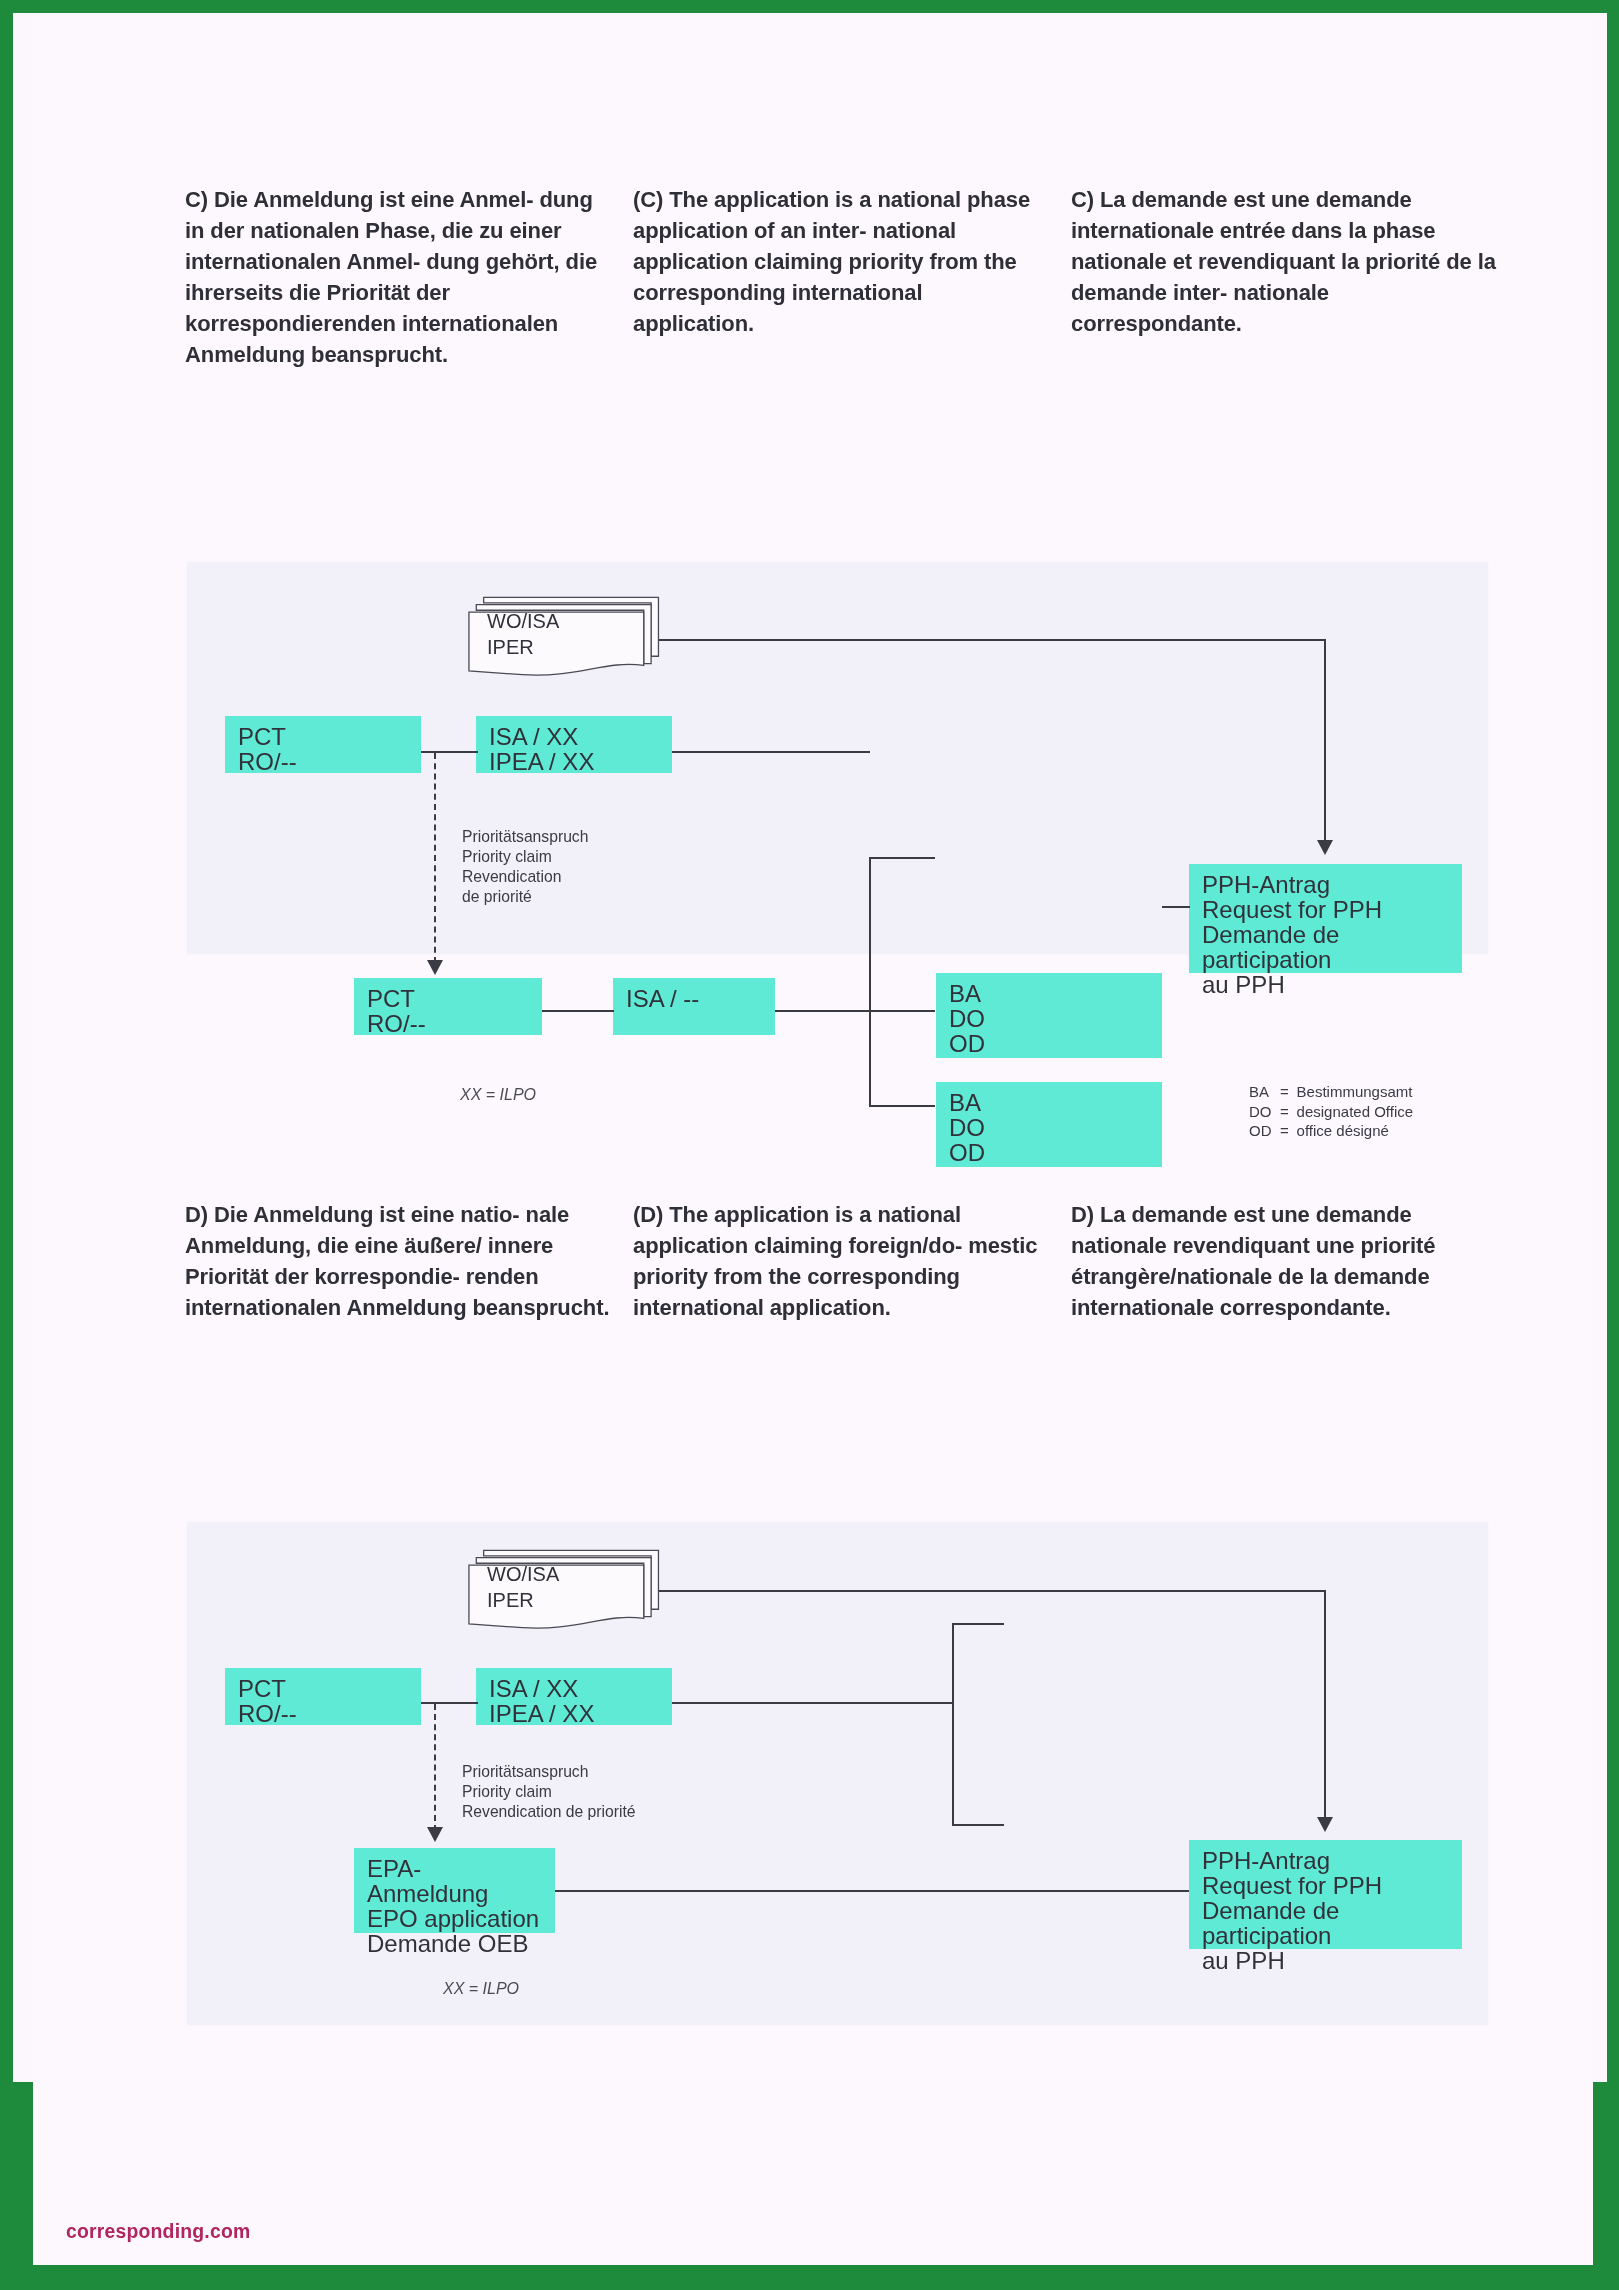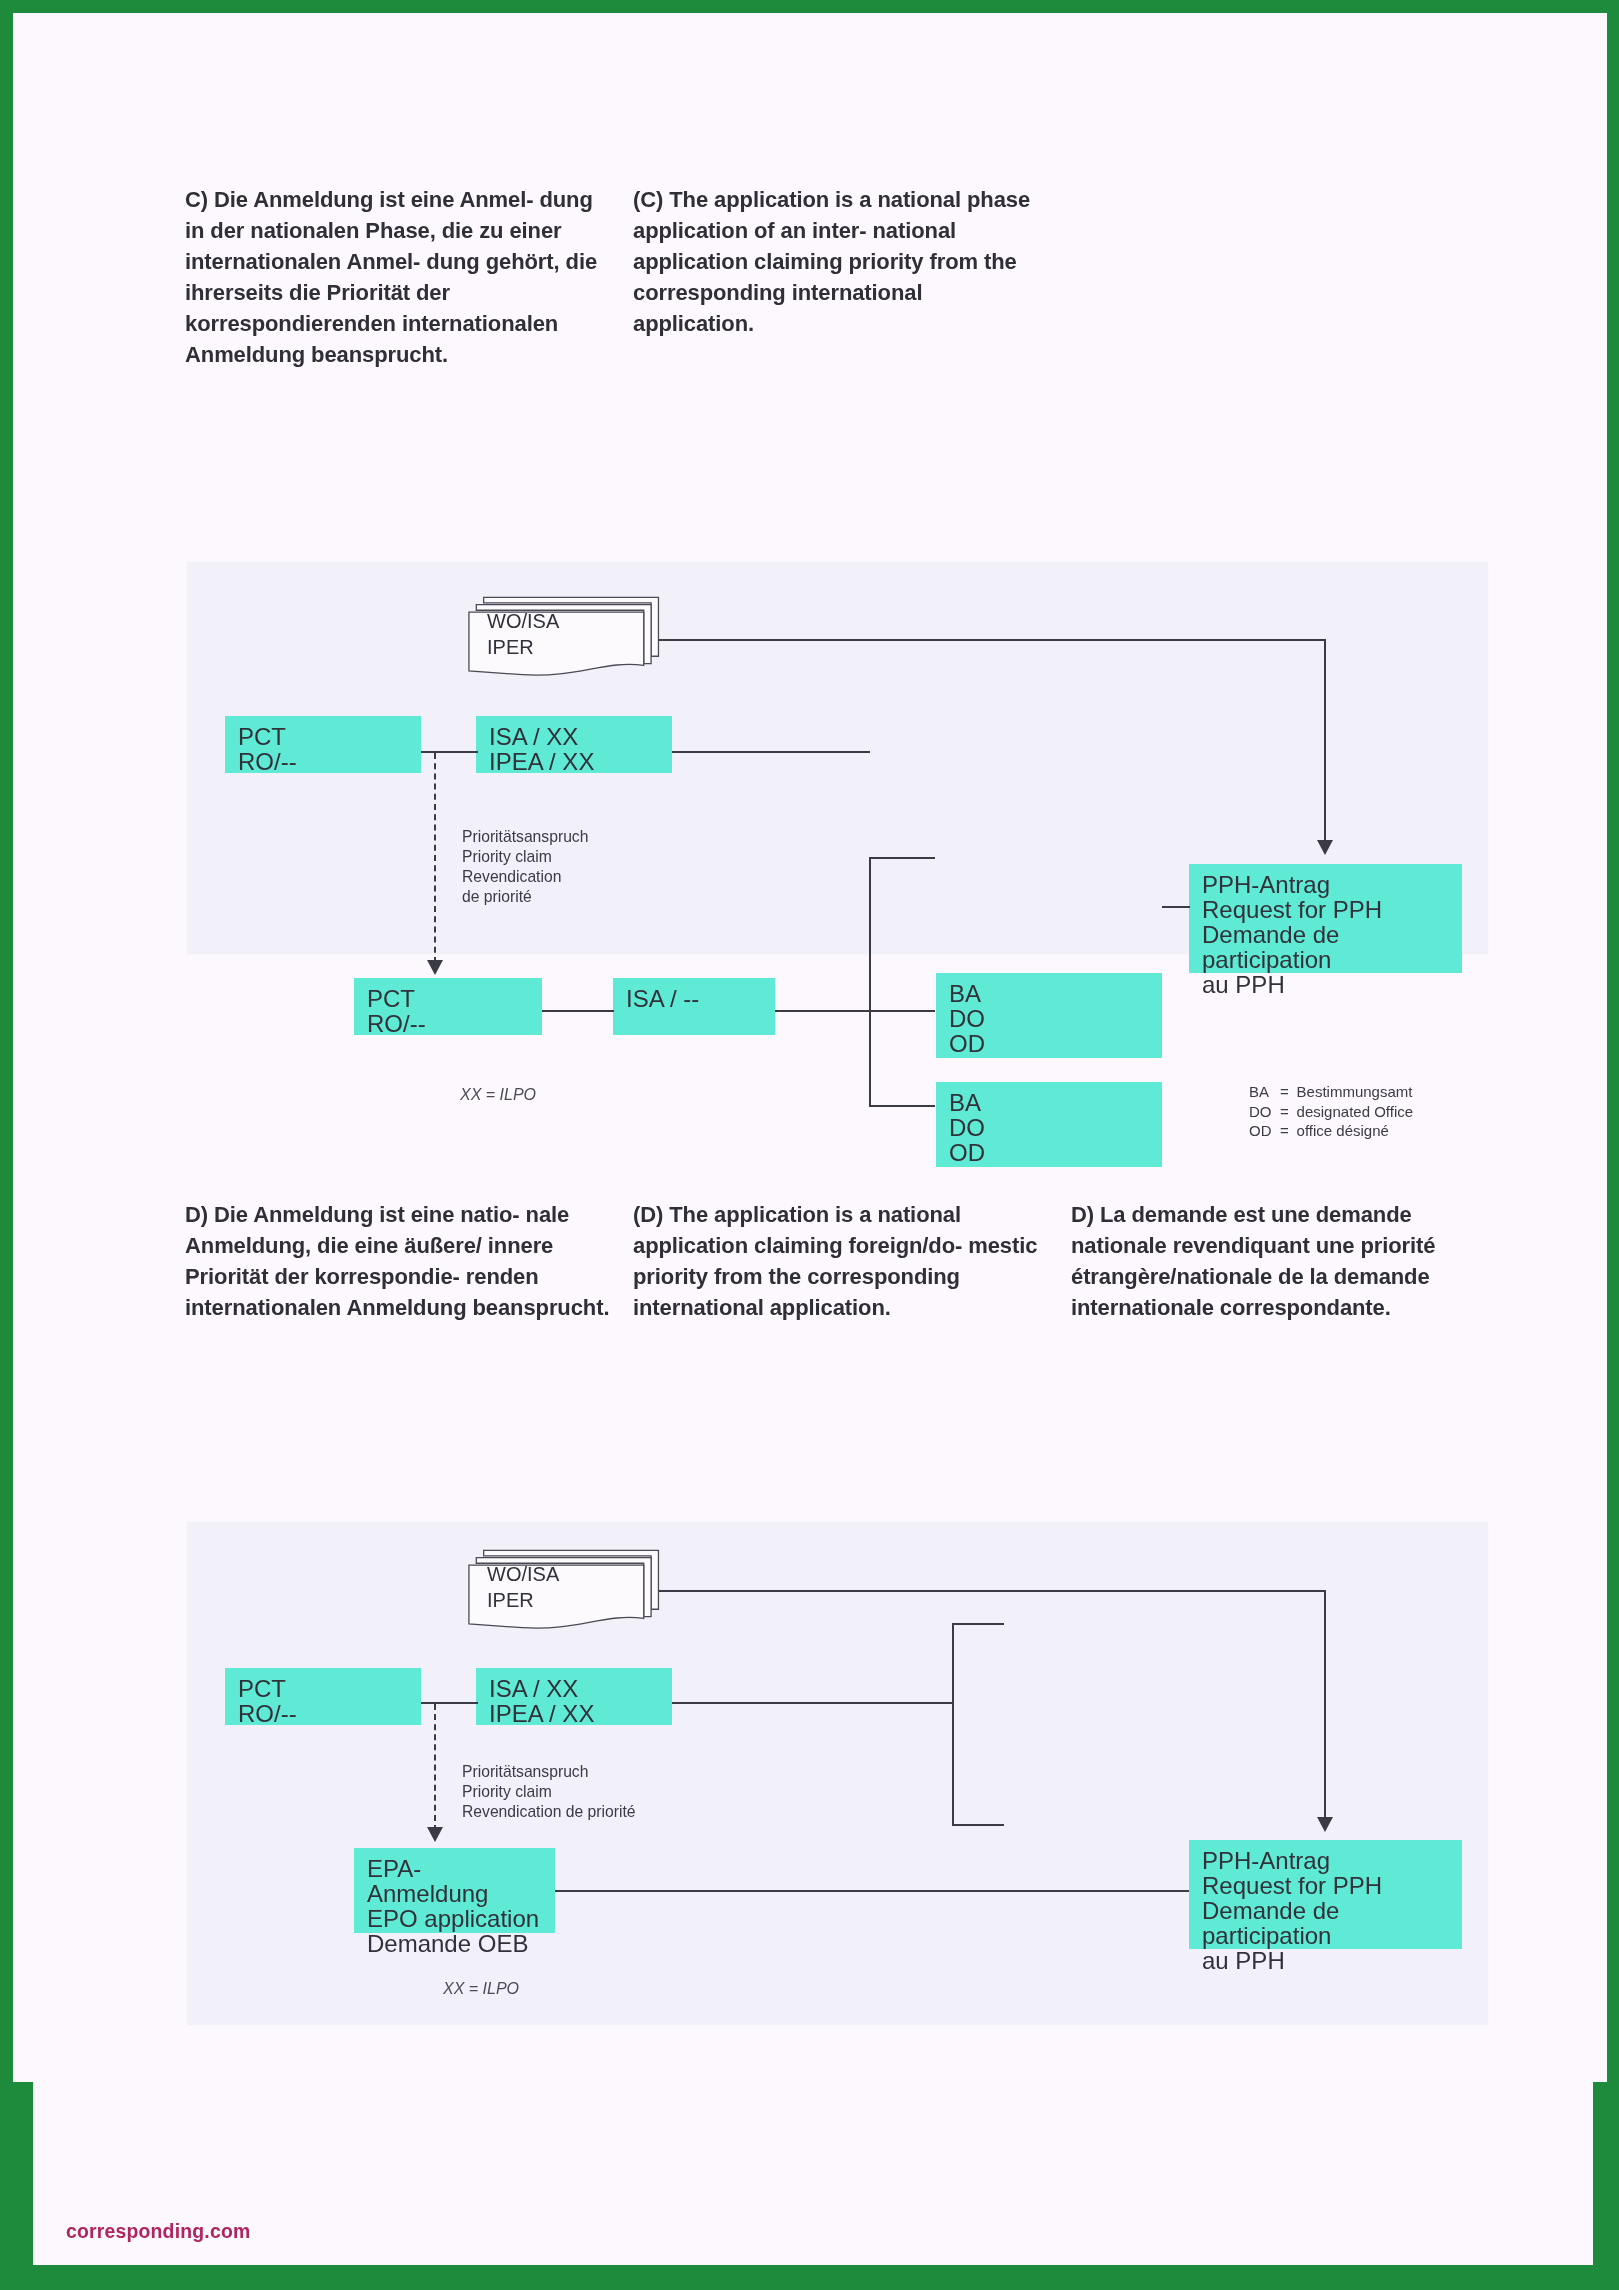--- a/index.html
+++ b/index.html
@@ -123,20 +123,25 @@
 zu einer internationalen Anmel-
 dung gehört, die ihrerseits die
 Priorität der korrespondierenden
 internationalen Anmeldung
 beansprucht.</div>
   <div class="para en" style="top:162px;">(C) The application is a national
 phase application of an inter-
 national application claiming
 priority from the corresponding
 international application.</div>
+  <div class="para fr" style="top:162px;">C) La demande est une demande
+internationale entrée dans la
+phase nationale et revendiquant
+la priorité de la demande inter-
+nationale correspondante.</div>
 
   <div class="panel one"></div>
 
   <div class="docstack" style="left:434px; top:568px;">
     <svg width="198" height="92" viewBox="0 0 215 100">
       <path d="M18 8 L208 8 L208 72 L200 72 L200 14 L18 14 Z" fill="#fcfafd" stroke="#4a4a55" stroke-width="1.4"></path>
       <path d="M10 16 L200 16 L200 80 L192 80 L192 22 L10 22 Z" fill="#fcfafd" stroke="#4a4a55" stroke-width="1.4"></path>
       <path d="M2 24 L192 24 L192 82 C150 76 120 96 60 92 L2 88 Z" fill="#fcfafd" stroke="#4a4a55" stroke-width="1.4"></path>
     </svg>
     <div class="dtext">WO/ISA

